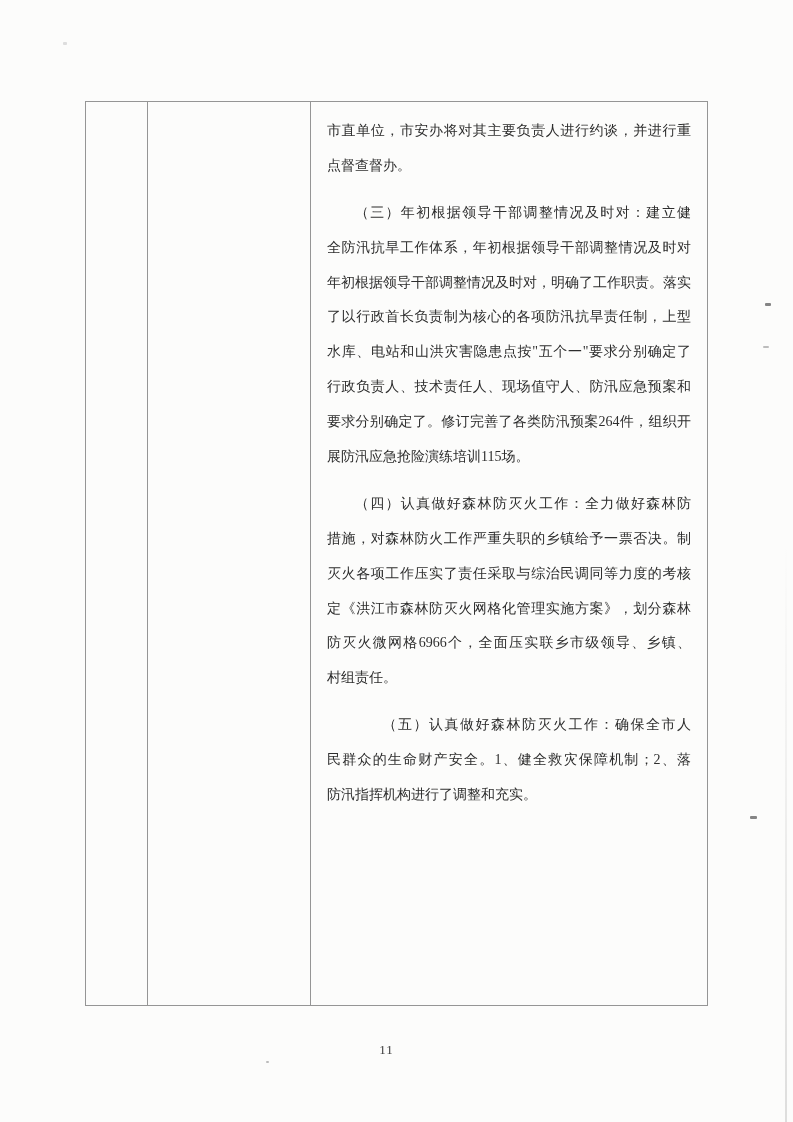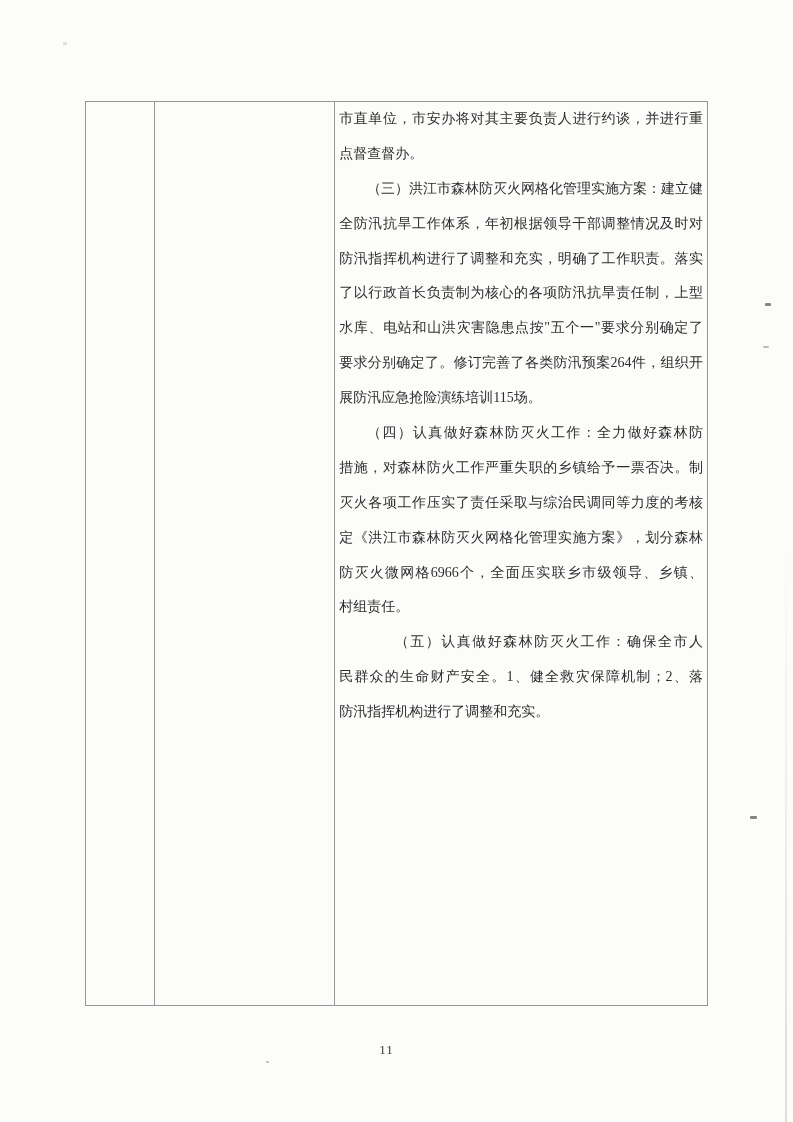--- a/index.html
+++ b/index.html
@@ -38,21 +38,21 @@
     width: 196px;
     border-right: 1px solid var(--border);
   }
   .cell.c3 {
     flex: 1;
     padding: 0 4px 0 4px;
   }
   .text-block {
     width: 100%;
   }
-  .para { margin: 0; }
+  .para { margin: 12px; }
   .line {
     font-size: 14px;
     line-height: 34.9px;
     height: 34.9px;
     letter-spacing: 0;
     text-align: justify;
     text-align-last: justify;
     white-space: nowrap;
     color: var(--text);
   }
@@ -96,25 +96,26 @@
   <div class="doc-table">
     <div class="cell c1"></div>
     <div class="cell c2"></div>
     <div class="cell c3">
       <div class="text-block" id="content-text-block">
           <div class="para">
             <div class="line">市直单位，市安办将对其主要负责人进行约谈，并进行重</div>
             <div class="line last">点督查督办。</div>
           </div>
           <div class="para">
-            <div class="line" style="padding-left: 27.8px;">（三）洪江市森林防灭火网格化管理实施方案：建立健</div>
+            <div class="line" style="padding-left: 27.8px;">（三）年初根据领导干部调整情况及时对：建立健</div>
             <div class="line">全防汛抗旱工作体系，年初根据领导干部调整情况及时对</div>
-            <div class="line">防汛指挥机构进行了调整和充实，明确了工作职责。落实</div>
+            <div class="line">年初根据领导干部调整情况及时对，明确了工作职责。落实</div>
             <div class="line">了以行政首长负责制为核心的各项防汛抗旱责任制，上型</div>
             <div class="line">水库、电站和山洪灾害隐患点按"五个一"要求分别确定了</div>
+            <div class="line">行政负责人、技术责任人、现场值守人、防汛应急预案和</div>
             <div class="line">要求分别确定了。修订完善了各类防汛预案264件，组织开</div>
             <div class="line last">展防汛应急抢险演练培训115场。</div>
           </div>
           <div class="para">
             <div class="line" style="padding-left: 27.8px;">（四）认真做好森林防灭火工作：全力做好森林防</div>
             <div class="line">措施，对森林防火工作严重失职的乡镇给予一票否决。制</div>
             <div class="line">灭火各项工作压实了责任采取与综治民调同等力度的考核</div>
             <div class="line">定《洪江市森林防灭火网格化管理实施方案》，划分森林</div>
             <div class="line">防灭火微网格6966个，全面压实联乡市级领导、乡镇、</div>
             <div class="line last">村组责任。</div>

